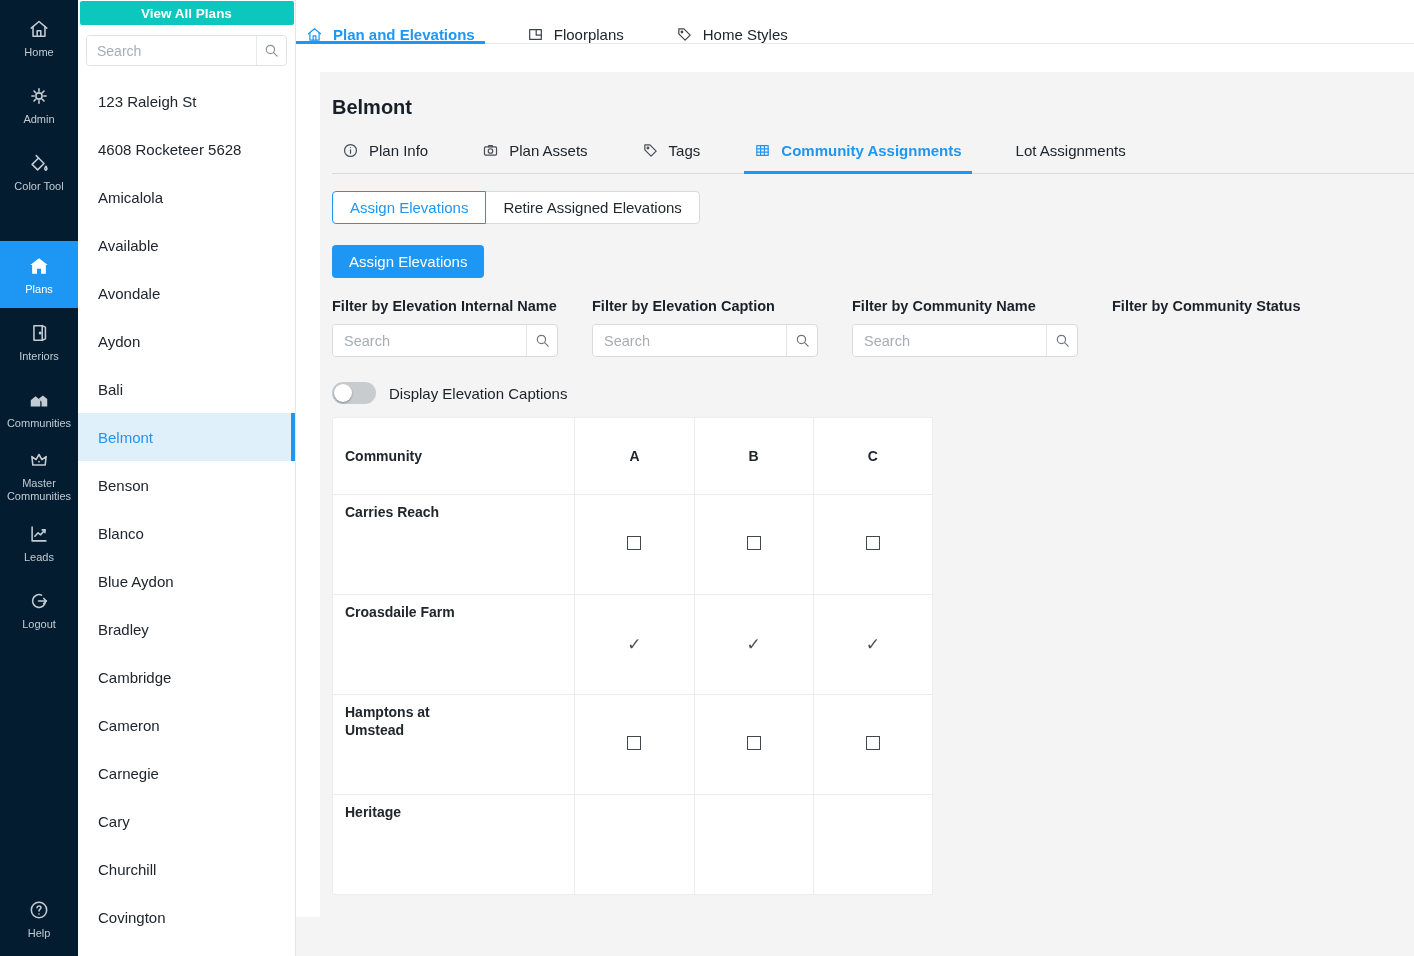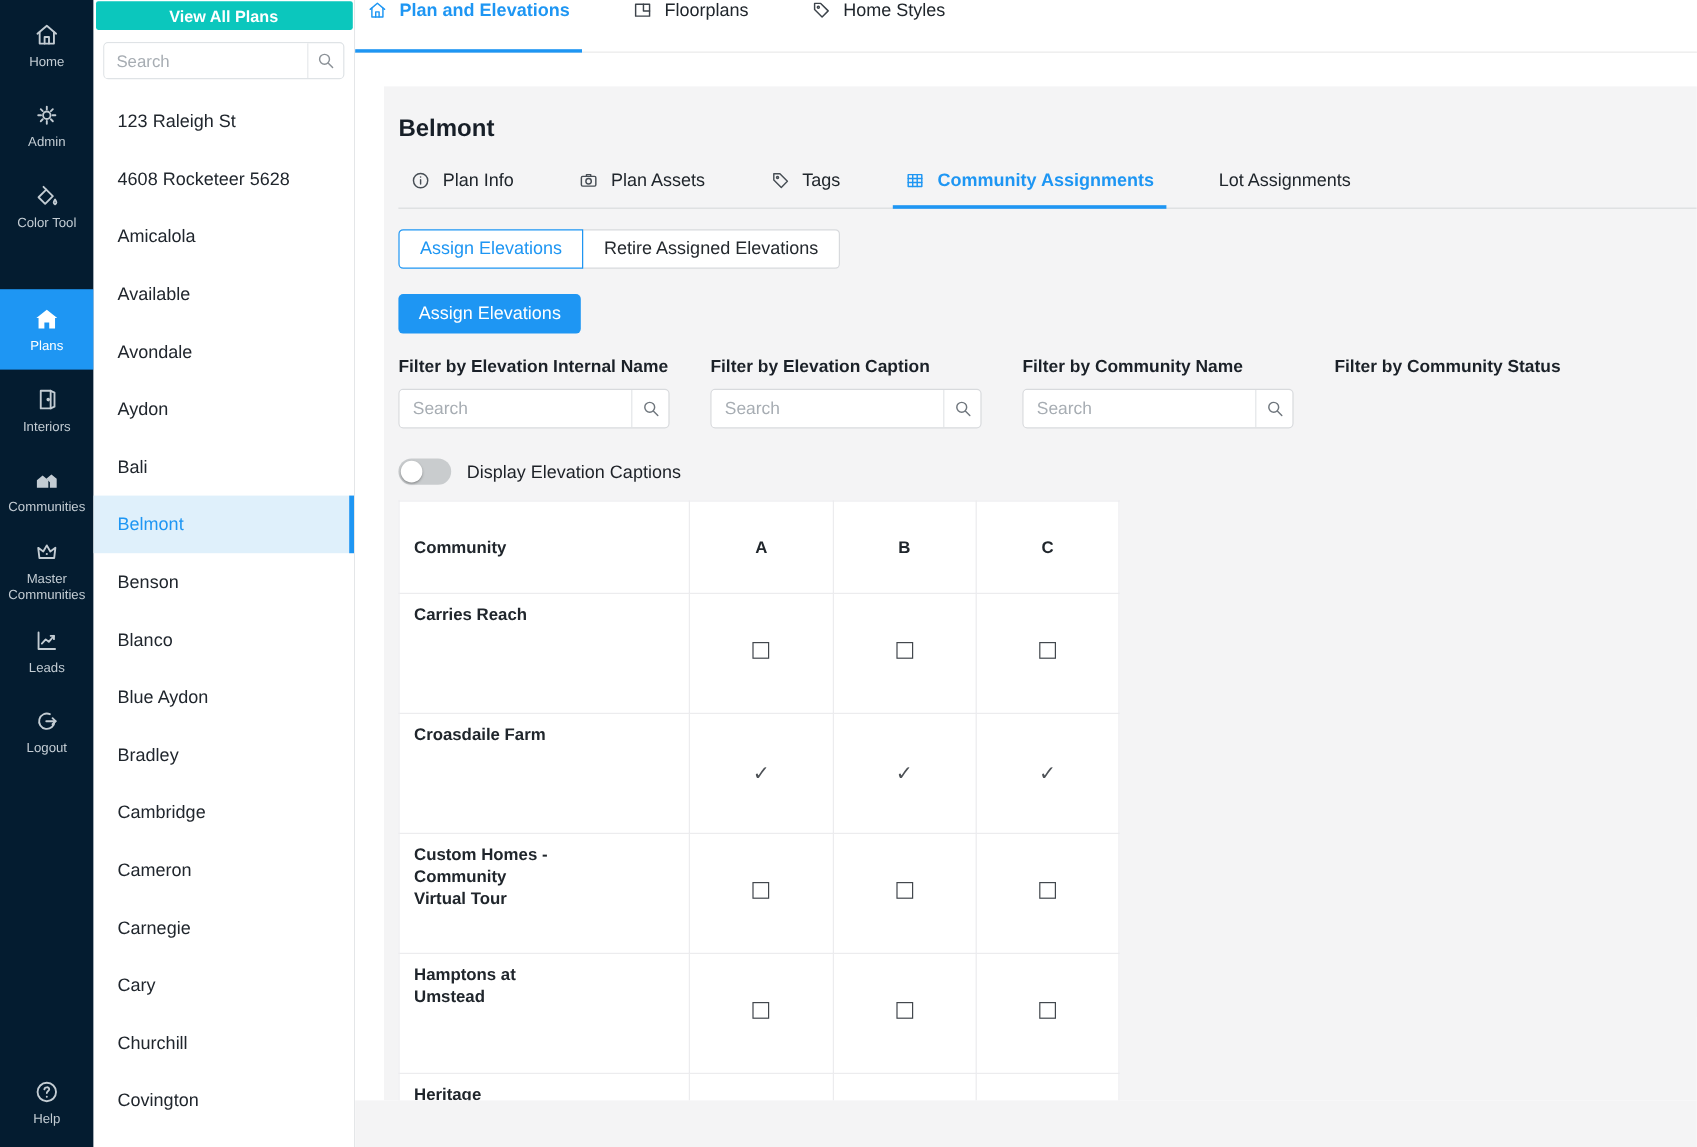--- a/index.html
+++ b/index.html
@@ -34,21 +34,21 @@
   .plan-list { list-style:none; margin-top:11px; }
   .plan-list li { position:relative; height:48px; display:flex; align-items:center;
     padding-left:20px; font-size:15px; color:#20262D; cursor:pointer; }
   .plan-list li.selected { background:#DFF0FB; color:#1E96F3; }
   .plan-list li.selected::after { content:""; position:absolute; right:0; top:0;
     bottom:0; width:4px; background:#1E96F3; }
 
   
   .main { position:absolute; left:296px; top:0; right:0; bottom:0; background:#fff; }
   .top-nav { height:44px; border-bottom:1px solid #E7E7E7; display:flex; align-items:stretch; }
-  .nav-tab { position:relative; display:flex; align-items:flex-start; gap:10px;
+  .nav-tab { position:relative; display:flex; align-items:flex-end; gap:10px;
     padding:0 10px; margin-right:32px; font-size:15px; color:#20262C; cursor:pointer; }
   .nav-tab .nicon { display:flex; color:#3C434A; }
   .nav-tab svg { width:17px; height:17px; }
   .nav-tab.active { color:#1E96F3; font-weight:700; }
   .nav-tab.active .nicon { color:#1E96F3; }
   .nav-tab.active::after { content:""; position:absolute; left:0; right:0; bottom:-1px;
     height:3px; background:#1E96F3; }
 
   .main-body { position:absolute; top:44px; left:0; right:0; bottom:0; background:#fff; }
   .gray-panel { position:absolute; left:24px; right:0; top:28px; height:845px;
@@ -397,28 +397,20 @@
               <td class="check-cell"><span class="cb"></span></td>
               <td class="check-cell"><span class="cb"></span></td>
             </tr>
             <tr>
               <td class="community">Croasdaile Farm</td>
               <td class="check-cell"><span class="check">✓</span></td>
               <td class="check-cell"><span class="check">✓</span></td>
               <td class="check-cell"><span class="check">✓</span></td>
             </tr>
             <tr>
-              <td class="community">Custom Homes -
-Community
-Virtual Tour</td>
-              <td class="check-cell"><span class="cb"></span></td>
-              <td class="check-cell"><span class="cb"></span></td>
-              <td class="check-cell"><span class="cb"></span></td>
-            </tr>
-            <tr>
               <td class="community">Hamptons at
 Umstead</td>
               <td class="check-cell"><span class="cb"></span></td>
               <td class="check-cell"><span class="cb"></span></td>
               <td class="check-cell"><span class="cb"></span></td>
             </tr>
             <tr>
               <td class="community">Heritage</td>
               <td class="check-cell"></td>
               <td class="check-cell"></td>

